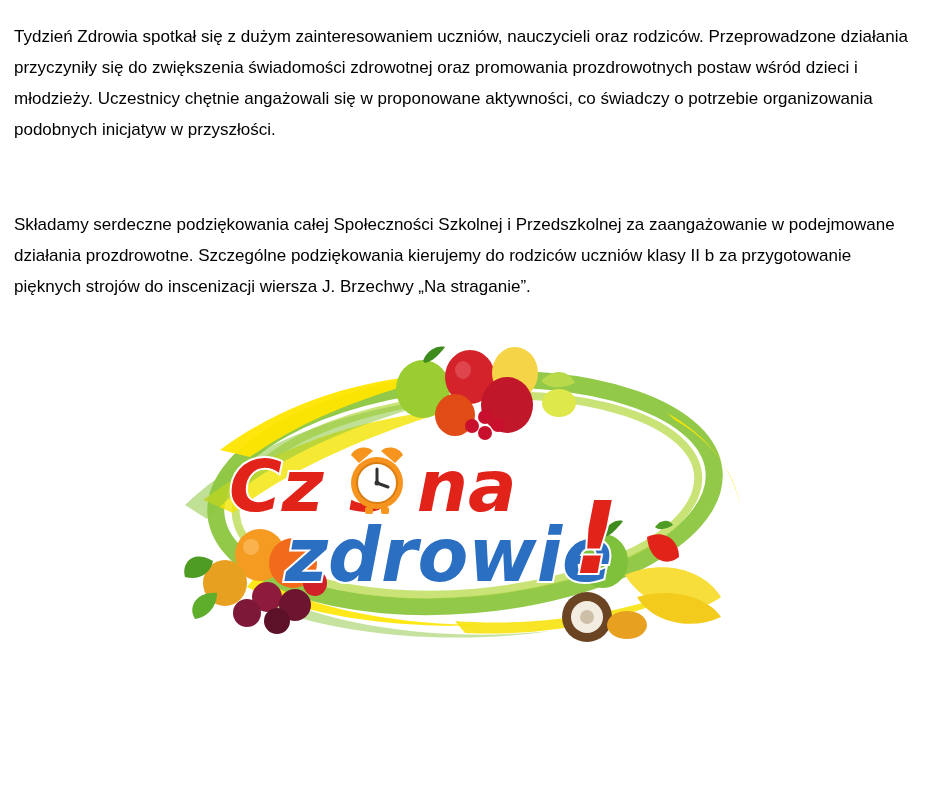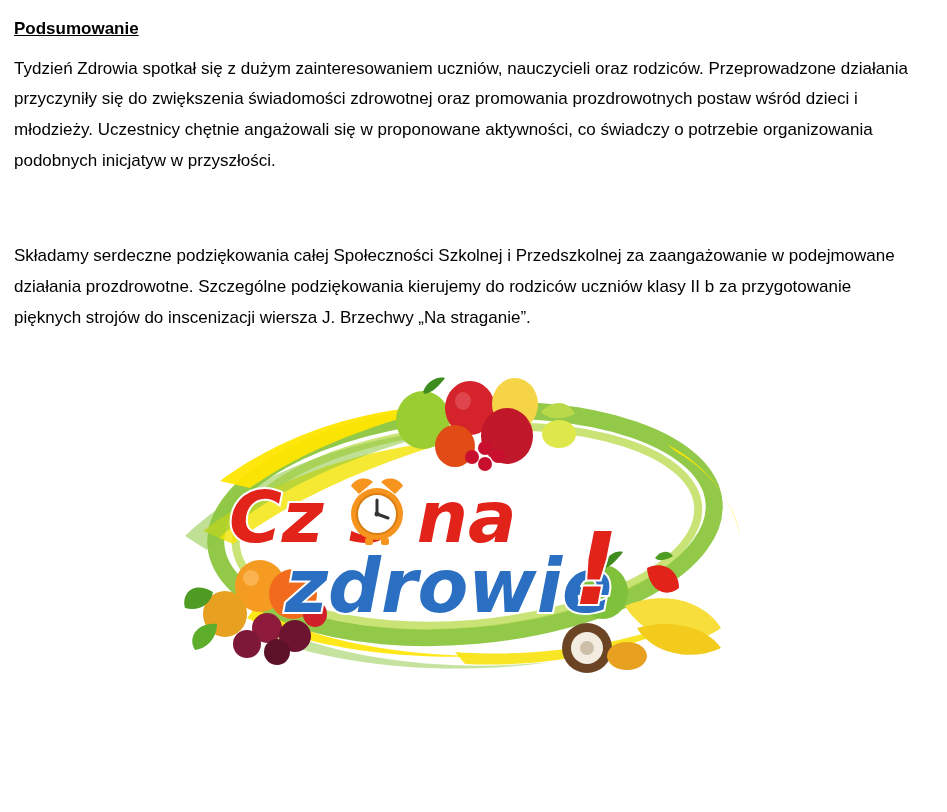--- a/index.html
+++ b/index.html
@@ -54,21 +54,20 @@
     font-family: "DejaVu Sans", sans-serif;
     font-weight: bold;
     font-style: italic;
   }
 </style>
 </head>
 <body>
 
 <div class="page">
 
-  <div class="doc-heading">Podsumowanie</div>
 
   <p class="para">Tydzień Zdrowia spotkał się z dużym zainteresowaniem uczniów, nauczycieli oraz rodziców. Przeprowadzone działania przyczyniły się do zwiększenia świadomości zdrowotnej oraz promowania prozdrowotnych postaw wśród dzieci i młodzieży. Uczestnicy chętnie angażowali się w proponowane aktywności, co świadczy o potrzebie organizowania podobnych inicjatyw w przyszłości.</p>
 
   <div class="gap-block"></div>
 
   <p class="para italic">Składamy serdeczne podziękowania całej Społeczności Szkolnej i Przedszkolnej za zaangażowanie w podejmowane działania prozdrowotne. Szczególne podziękowania kierujemy do rodziców uczniów klasy II b za przygotowanie pięknych strojów do inscenizacji wiersza J. Brzechwy „Na straganie”.</p>
 
   <div class="logo-wrap">
     <svg class="logo" viewBox="0 0 620 330" xmlns="http://www.w3.org/2000/svg">
 

